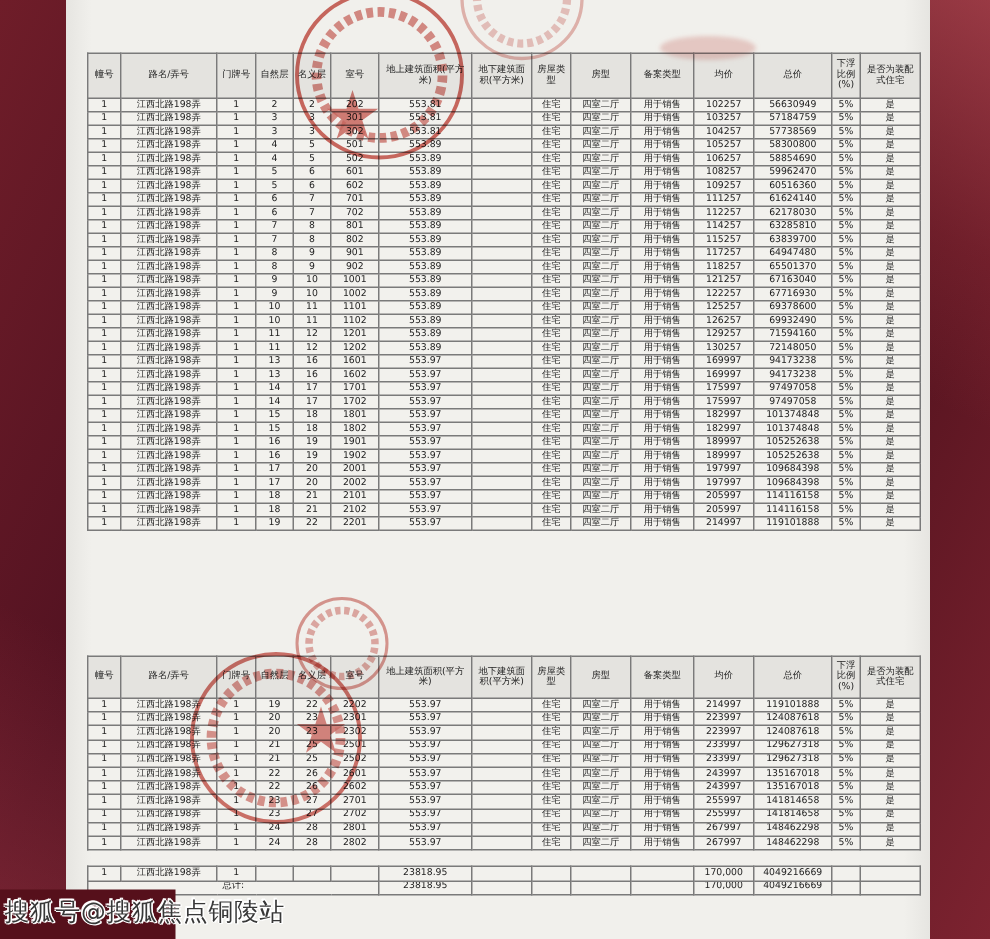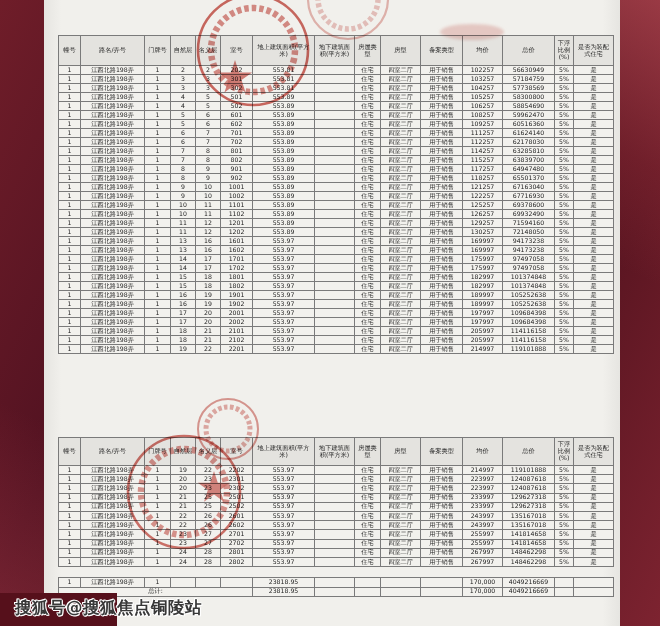--- a/index.html
+++ b/index.html
@@ -25,23 +25,23 @@
   th{font-weight:normal;background:#e4e3df;font-size:6.2px;}
   td{white-space:nowrap;}
   .tbl{position:absolute;left:14px;}
   .tbl1{top:35px;}  .tbl1 thead tr{height:30px;} .tbl1 tbody tr{height:9px;}
   .tbl2{top:437px;} .tbl2 thead tr{height:28px;} .tbl2 tbody tr{height:9.2px;}
   .tbl3{top:577px;} .tbl3 tbody tr{height:9.5px;}
   
   .seal{position:absolute;mix-blend-mode:multiply;pointer-events:none;}
   
   .wm-badge{position:absolute;left:0;top:593px;width:117px;height:33px;background:#56101b;}
-  .wm-text{position:absolute;left:3px;top:597px;font-size:16.5px;font-weight:bold;
+  .wm-text{position:absolute;left:3px;top:597px;font-size:16.5px;font-weight:normal;
     color:#383838;letter-spacing:.5px;white-space:nowrap;
-    text-shadow:1px 0 0 #fff,-1px 0 0 #fff,0 1px 0 #fff,0 -1px 0 #fff,1px 1px 0 #fff,-1px -1px 0 #fff;margin-left:12px;}
+    text-shadow:1px 0 0 #fff,-1px 0 0 #fff,0 1px 0 #fff,0 -1px 0 #fff,1px 1px 0 #fff,-1px -1px 0 #fff;}
 </style>
 </head>
 <body style="--seal: #c23a30;">
 
 <div class="bg"></div>
 <div class="streak-right"></div>
 <div class="streak-left"></div>
 
 <div class="paper">
 

